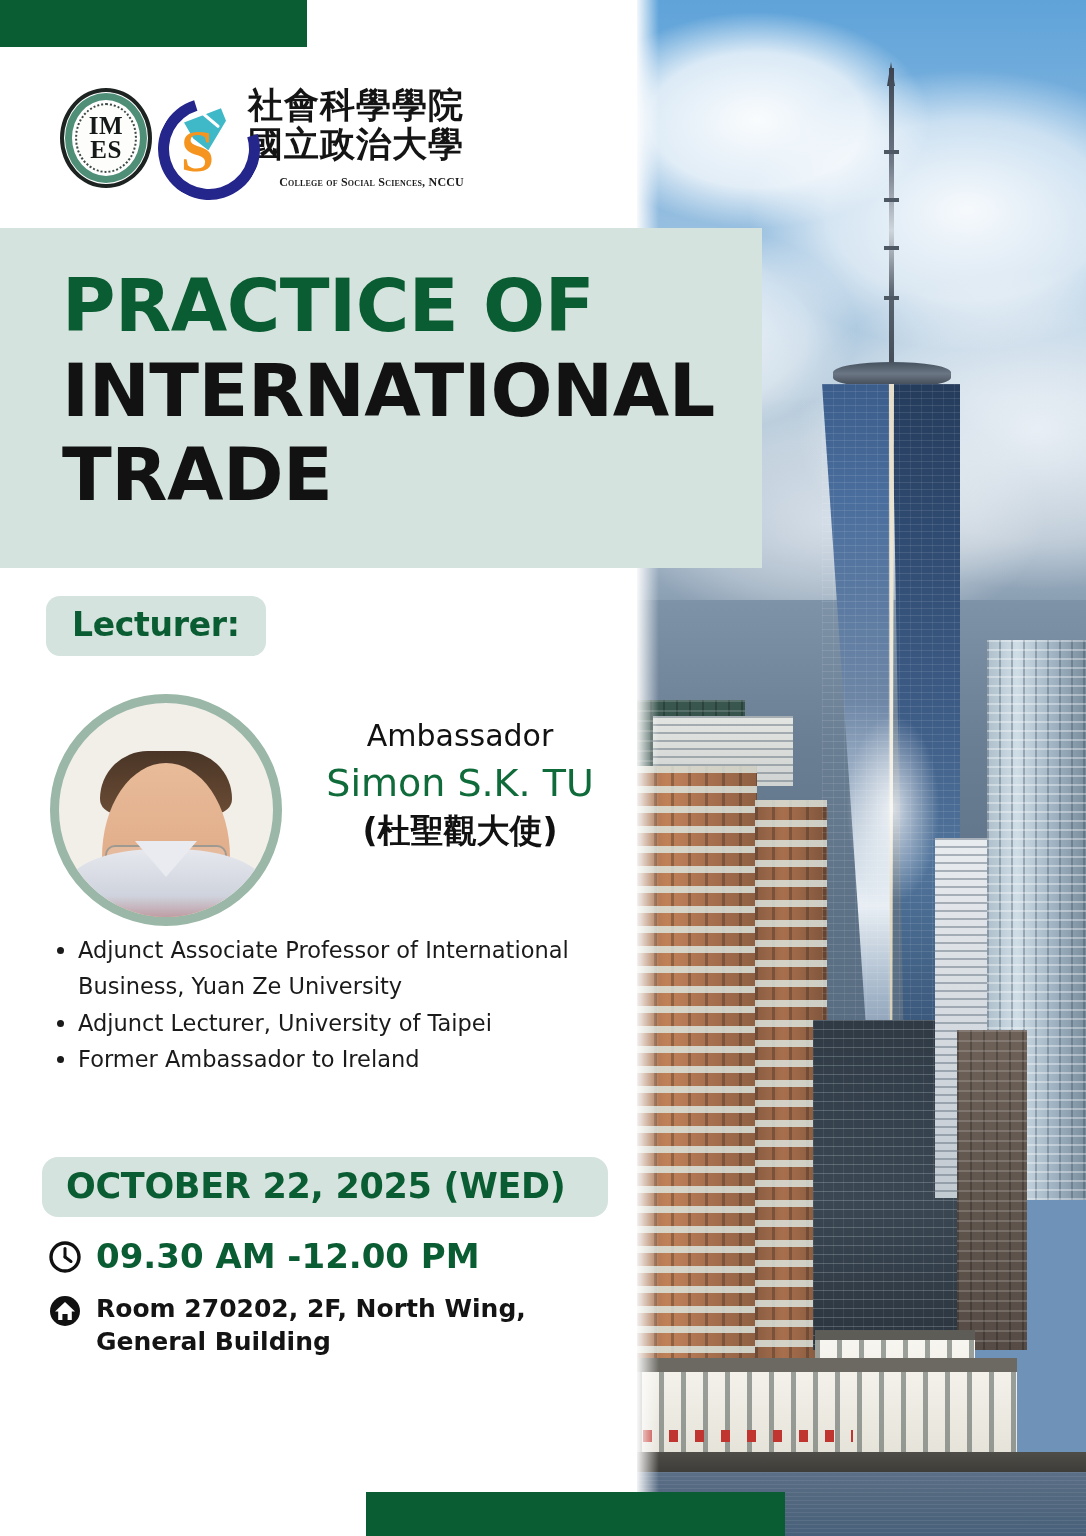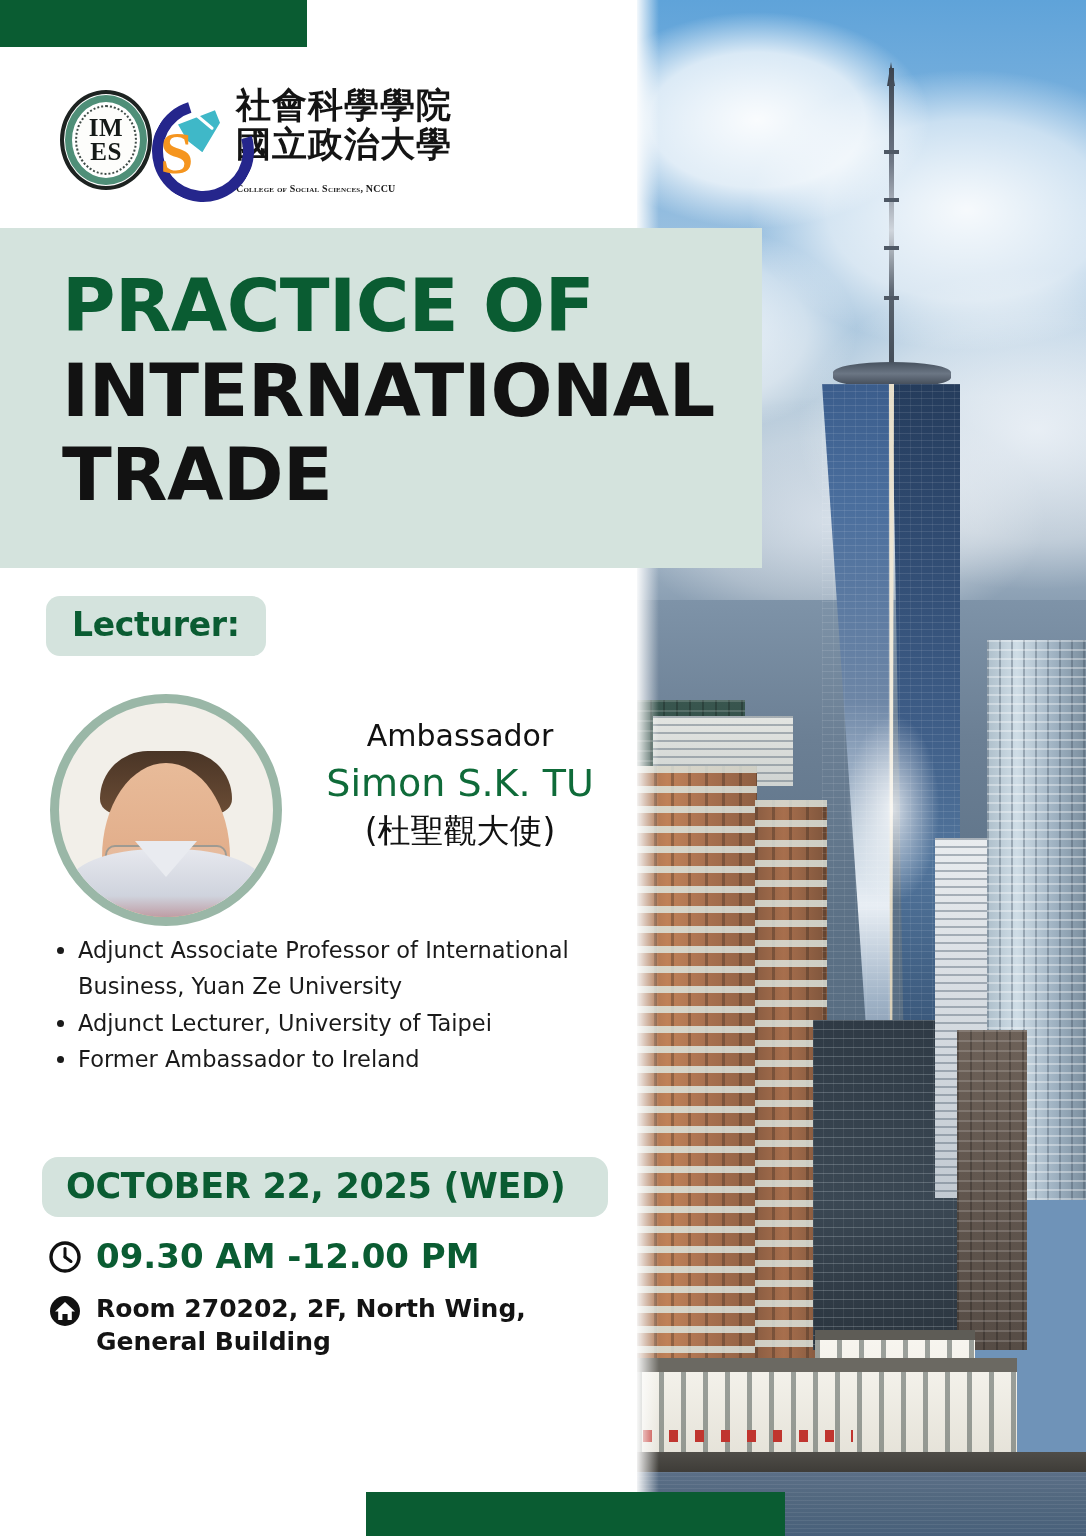--- a/index.html
+++ b/index.html
@@ -247,22 +247,23 @@
     background: #0a5c32;
     z-index: 12;
   }
 
   
   .logos {
     position: absolute;
     left: 60px; top: 86px;
     display: flex;
     align-items: center;
-    gap: 0;
+    gap: 6px;
     z-index: 10;
+    text-align: right;
   }
   .imes-seal {
     position: relative;
     width: 92px; height: 100px;
   }
   .imes-outer {
     position: absolute; inset: 0;
     border: 4px solid #1d2321;
     border-radius: 50%;
     background: #ffffff;
@@ -337,25 +338,25 @@
   .nccu-cn {
     font-family: "DejaVu Sans", sans-serif;
     font-size: 35px;
     font-weight: 700;
     color: #141414;
     line-height: 1.12;
     letter-spacing: 1px;
   }
   .nccu-en {
     font-family: "Liberation Serif", serif;
-    font-size: 10px;
+    font-size: 12px;
     font-weight: 600;
     color: #1c1c1c;
     letter-spacing: .2px;
-    margin-top: 19px;
+    margin-top: 11px;
     font-variant: small-caps;
   }
 
   
   .title-band {
     position: absolute;
     left: 0; top: 228px;
     width: 762px; height: 340px;
     background: #d4e3dd;
     z-index: 10;
@@ -473,21 +474,21 @@
     font-family: "DejaVu Sans", sans-serif;
     font-size: 38px;
     font-weight: 400;
     color: #0f6b39;
     line-height: 1.3;
     margin-top: 4px;
   }
   .sp-name-cn {
     font-family: "DejaVu Sans", sans-serif;
     font-size: 33px;
-    font-weight: 400;
+    font-weight: 700;
     color: #111111;
     line-height: 1.25;
     margin-top: 2px;
   }
 
   .bio {
     position: absolute;
     left: 56px; top: 904px;
     width: 545px;
     z-index: 10;

